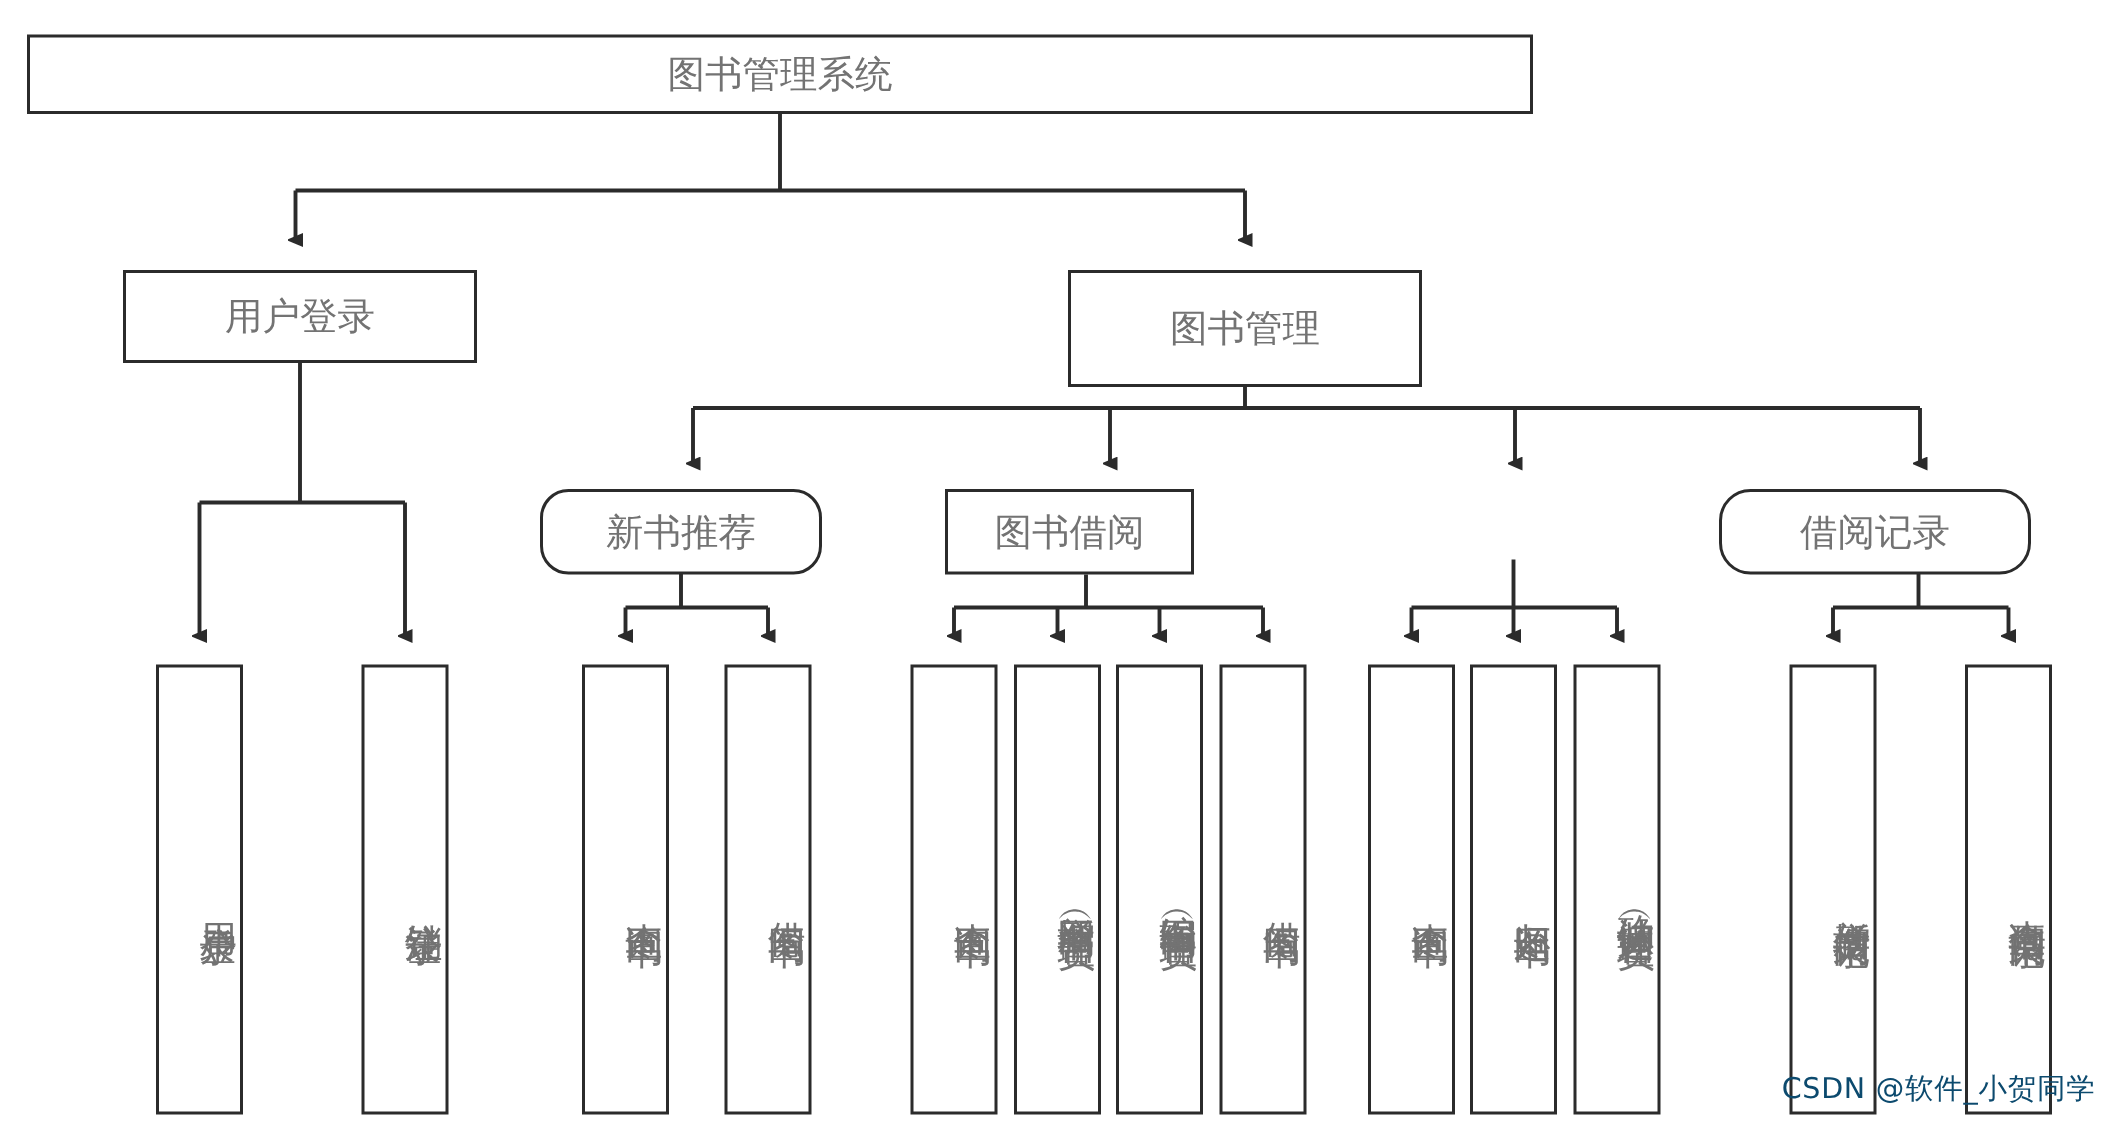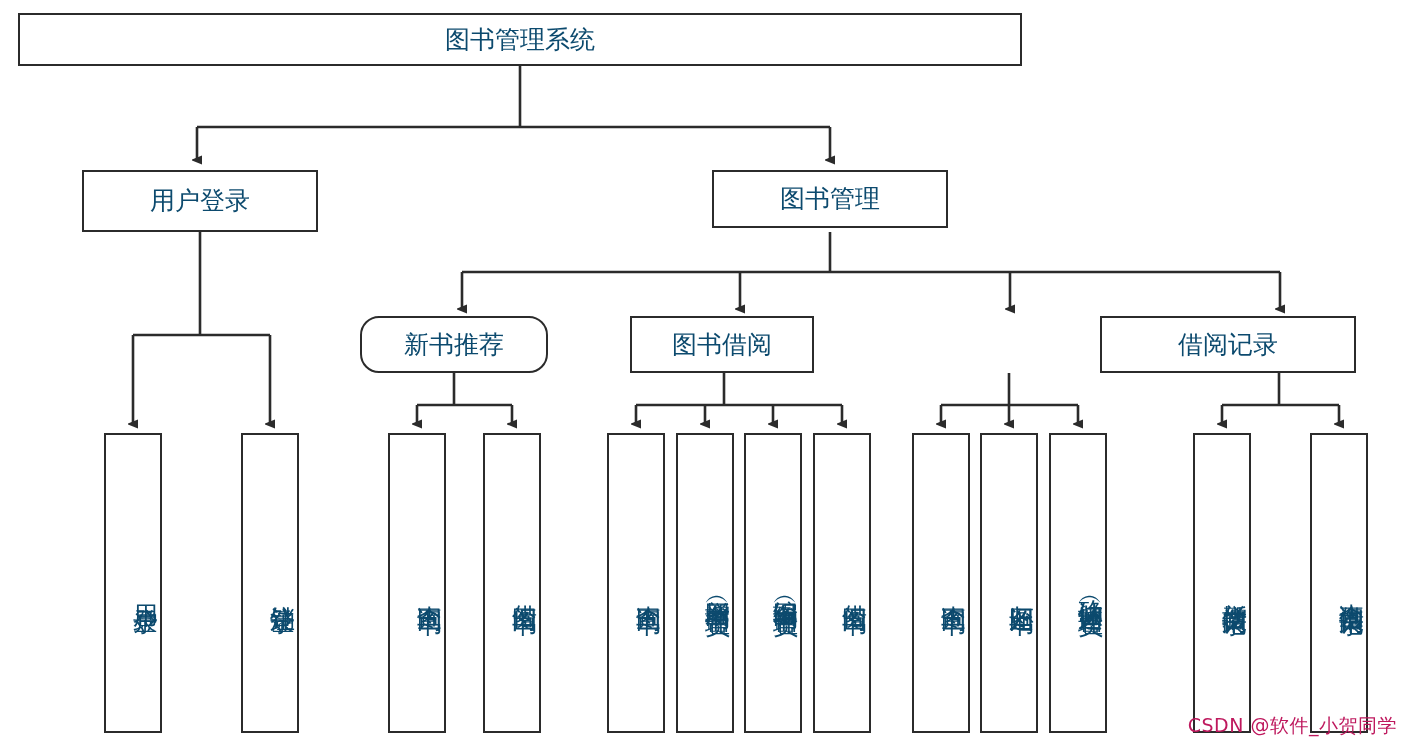--- a/index.html
+++ b/index.html
@@ -25,22 +25,23 @@
     height: 747px;
   }
   .node {
     position: absolute;
     box-sizing: border-box;
     border: 2.5px solid #2b2b2b;
     background: #ffffff;
     display: flex;
     align-items: center;
     justify-content: center;
-    color: #0c4a6e;
+    color: #737373;
     line-height: 1.18;
+    margin-top: 10px;
   }
   .node.h {
     font-size: 25px;
   }
   .node.root {
     font-size: 25px;
   }
   .node.v {
     font-size: 25px;
     writing-mode: vertical-rl;
@@ -54,21 +55,21 @@
     writing-mode: vertical-rl;
     text-orientation: upright;
     display: block;
     text-align: center;
   }
   .watermark {
     position: absolute;
     right: 8px;
     bottom: 8px;
     font-size: 19px;
-    color: #be185d;
+    color: #0c4a6e;
     white-space: nowrap;
     letter-spacing: 0.5px;
   }
 </style>
 </head>
 <body>
 
 <div id="canvas">
 
   <svg class="diagram" viewBox="0 0 1405 747">
@@ -121,31 +122,31 @@
     </g>
   </svg>
 
   <div class="node root" style="left:18px; top:13px; width:1004px; height:53px;">
     <span>图书管理系统</span>
   </div>
 
   <div class="node h" style="left:82px; top:170px; width:236px; height:62px;">
     <span>用户登录</span>
   </div>
-  <div class="node h" style="left:712px; top:170px; width:236px; height:58px;">
+  <div class="node h" style="left:712px; top:170px; width:236px; height:78px;">
     <span>图书管理</span>
   </div>
 
   <div class="node h" style="left:360px; top:316px; width:188px; height:57px;border-radius:19px;">
     <span>新书推荐</span>
   </div>
-  <div class="node h" style="left:630px; top:316px; width:184px; height:57px;">
+  <div class="node h" style="left:630px; top:316px; width:166px; height:57px;">
     <span>图书借阅</span>
   </div>
-  <div class="node h" style="left:1100px; top:316px; width:256px; height:57px;">
+  <div class="node h" style="left:1146px; top:316px; width:208px; height:57px;border-radius:21px;">
     <span>借阅记录</span>
   </div>
 
   <div class="node v" style="left:104px; top:433px; width:58px; height:300px;">
     <span class="vtext">用户登录</span>
   </div>
   <div class="node v" style="left:241px; top:433px; width:58px; height:300px;">
     <span class="vtext">注销登录</span>
   </div>
 

